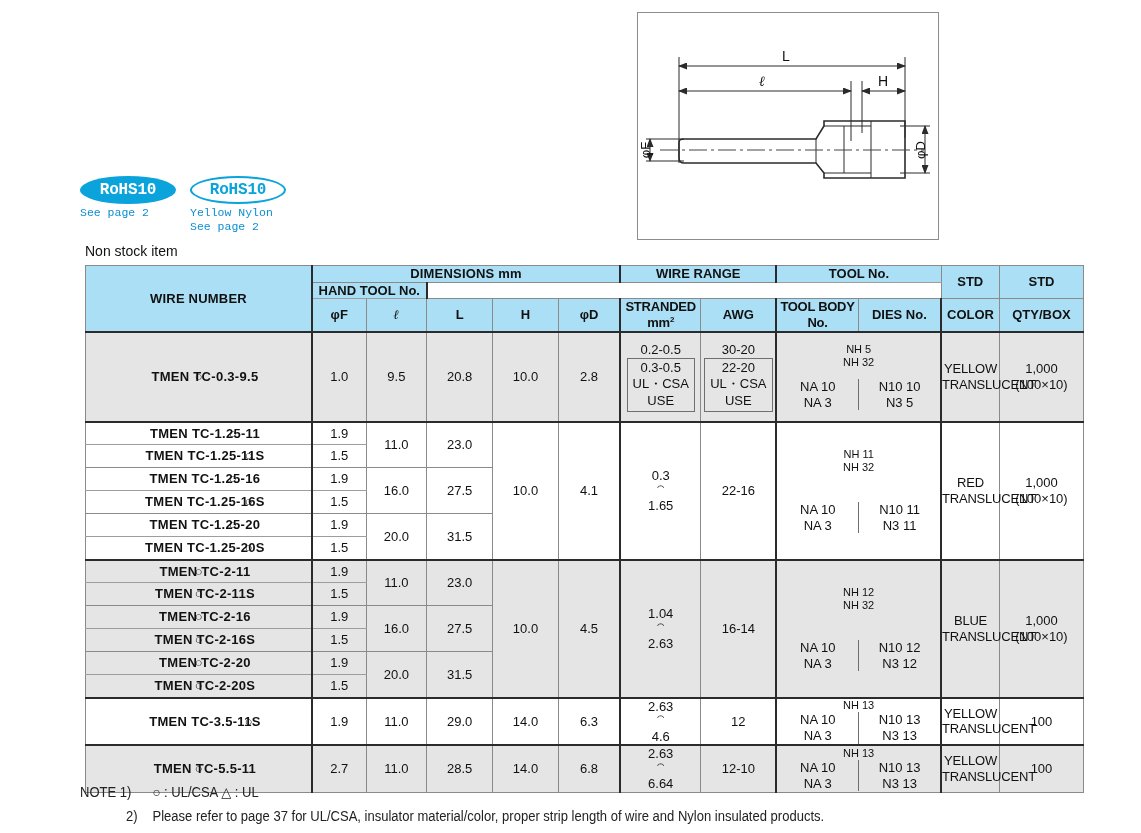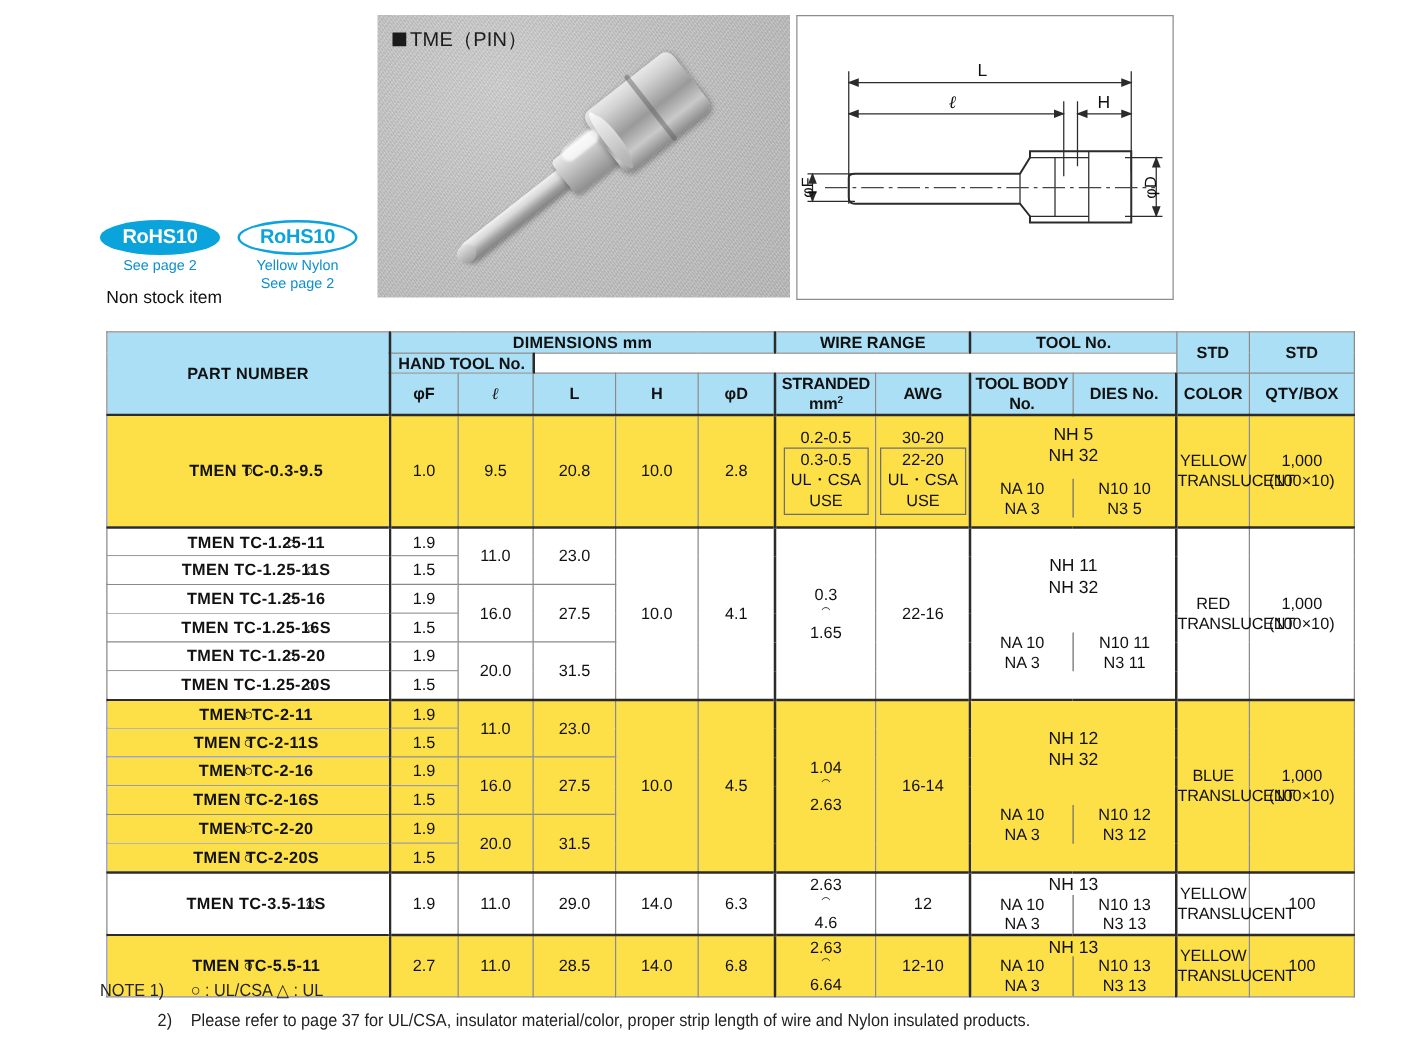--- a/index.html
+++ b/index.html
@@ -63,31 +63,31 @@
     background:rgba(255,255,255,.72);filter:blur(1px);}
 
   
   #drawing-panel{
     position:absolute;left:637px;top:12px;width:300px;height:226px;
     border:1px solid #8d8d8d;background:#fff;
   }
 
   
   #rohs-area{position:absolute;left:80px;top:176px;width:220px;height:62px;}
-  .rohs-badge{position:absolute;text-align:center;}
+  .rohs-badge{position:absolute;font-family:Liberation Mono, monospace;}
   .rohs-oval{
     width:96px;height:28px;border-radius:48px/14px;
     display:flex;align-items:center;justify-content:center;
     font-size:16px;font-weight:bold;letter-spacing:-.2px;line-height:1;
   }
   .rohs-fill{background:#0aa3dc;color:#fff;}
   .rohs-outline{background:#fff;color:#0aa3dc;border:2px solid #0aa3dc;box-sizing:border-box;}
   .rohs-sub{font-size:11.5px;color:#0d8fd0;line-height:1.22;margin-top:2px;}
 
-  #non-stock{position:absolute;left:85px;top:229px;font-size:14px;color:#111;}
+  #non-stock{position:absolute;left:85px;top:243px;font-size:14px;color:#111;}
 
   
   #spec-table{
     position:absolute;left:85px;top:265px;width:999px;
     border-collapse:collapse;table-layout:fixed;
   }
   #spec-table th,#spec-table td{
     border:1px solid #8a8a8a;padding:0;text-align:center;vertical-align:middle;
     font-size:13px;color:#111;line-height:1.2;
   }
@@ -95,34 +95,34 @@
   .hd-big{font-size:15px;letter-spacing:.2px;}
   .hd-mid{font-size:14px;}
   .hd-sm{font-size:10px;letter-spacing:-.2px;}
   .hd-tiny{font-size:9px;letter-spacing:-.3px;}
   .sup{font-size:8px;vertical-align:super;}
 
   .grp-thick-top{border-top:2px solid #2b2b2b !important;}
   .thick-r{border-right:2px solid #2b2b2b !important;}
   .thin-b{border-bottom:1px solid #9d9d9d !important;}
 
-  .row-grey td{background:#fde047;}
+  .row-grey td{background:#e5e5e5;}
   .row-white td{background:#ffffff;}
 
   .pn-cell{text-align:left;padding-left:13px !important;position:relative;
     font-size:15px;font-weight:bold;letter-spacing:.3px;white-space:nowrap;}
   .pn-cell .mark{position:absolute;font-size:13px;font-weight:normal;}
   .mark-a{right:74px;}
   .mark-b{right:58px;}
   .mark-c{right:108px;}
 
   .tool-split{display:flex;width:100%;}
   .tool-split>div{flex:1;font-size:13px;}
   .tool-split>div:first-child{border-right:1px solid #6f6f6f;}
-  .nh-line{font-size:14px;}
+  .nh-line{font-size:11px;}
 
   .boxed{display:inline-block;border:1px solid #6f6f6f;padding:1px 5px 2px;line-height:1.25;margin-top:1px;}
   .rng{line-height:1.32;}
   .sq-sym{font-size:12px;}
 
   .colorcell{font-size:9.5px;letter-spacing:-.2px;line-height:1.25;margin-left:23px;}
   .qtycell{font-size:13px;line-height:1.3;}
 
   
   #notes{position:absolute;left:80px;top:784px;width:1010px;}
@@ -130,33 +130,20 @@
     font-stretch:condensed;transform:scaleX(.93);transform-origin:left center;}
   .note-lbl{width:62px;flex:none;}
   .note-lbl.indent{width:62px;text-align:right;padding-right:0;}
   .note-txt{padding-left:16px;white-space:nowrap;}
 </style>
 </head>
 <body>
 
 <div id="top-area">
 
-  <div id="photo-panel">
-    <div id="photo-grain"></div>
-    <div class="pin-wrap">
-      <div class="pin-shaft"></div>
-      <div class="pin-tip"></div>
-      <div class="pin-barrel"></div>
-      <div class="pin-sleeve"></div>
-      <div class="pin-ring"></div>
-      <div class="pin-ring2"></div>
-      <div class="pin-high"></div>
-    </div>
-    <div id="photo-caption"><span class="sq"></span><span>TME（PIN）</span></div>
-  </div>
 
   <div id="drawing-panel">
     <svg width="298" height="224" viewBox="0 0 298 224">
       <g stroke="#2b2b2b" fill="none" stroke-width="1">
 
         <line x1="41" y1="44" x2="41" y2="150"></line>
         <line x1="213" y1="68" x2="213" y2="128"></line>
         <line x1="267" y1="44" x2="267" y2="125"></line>
         <line x1="224" y1="68" x2="224" y2="120"></line>
 
@@ -229,21 +216,21 @@
     <col style="width:76px">
       <col style="width:71px">
     <col style="width:77px">
       <col style="width:78px">
     <col style="width:55px">
       <col style="width:79px">
   </colgroup>
 
   <thead>
     <tr>
-      <th rowspan="3" class="hd-big thick-r">PART NUMBER</th>
+      <th rowspan="3" class="hd-big thick-r">WIRE NUMBER</th>
       <th colspan="5" class="hd-big thick-r">DIMENSIONS mm</th>
       <th colspan="2" class="hd-mid thick-r">WIRE RANGE</th>
       <th colspan="2" class="hd-mid thin-b">TOOL No.</th>
       <th rowspan="2" class="hd-mid">STD</th>
       <th rowspan="2" class="hd-mid">STD</th>
     </tr>
     <tr>
       <th colspan="2" class="hd-mid thin-b thick-r">HAND TOOL No.</th>
     </tr>
     <tr>

